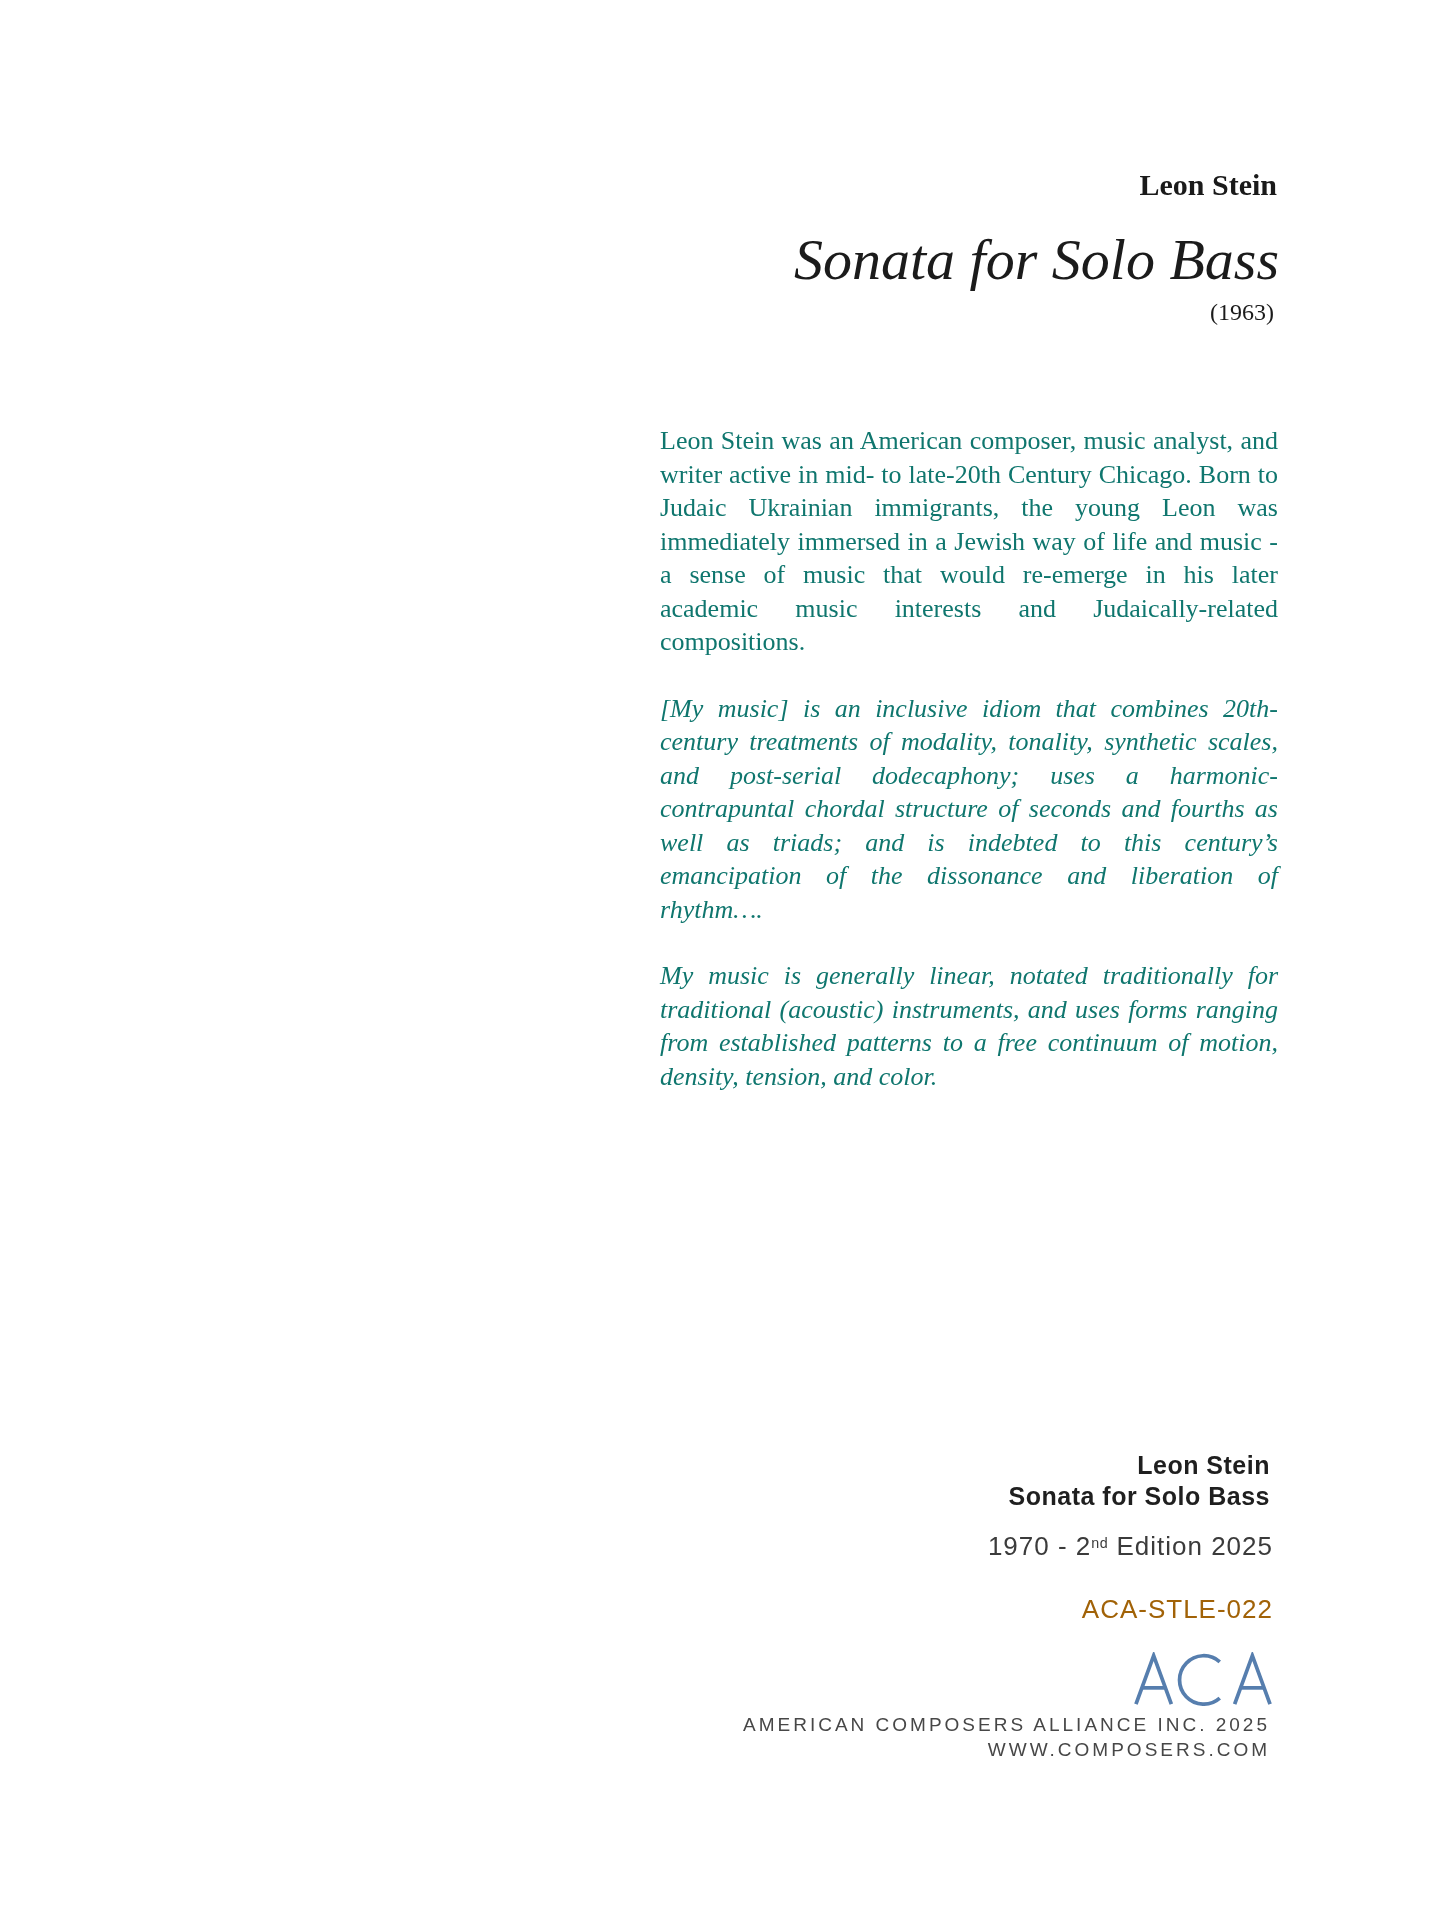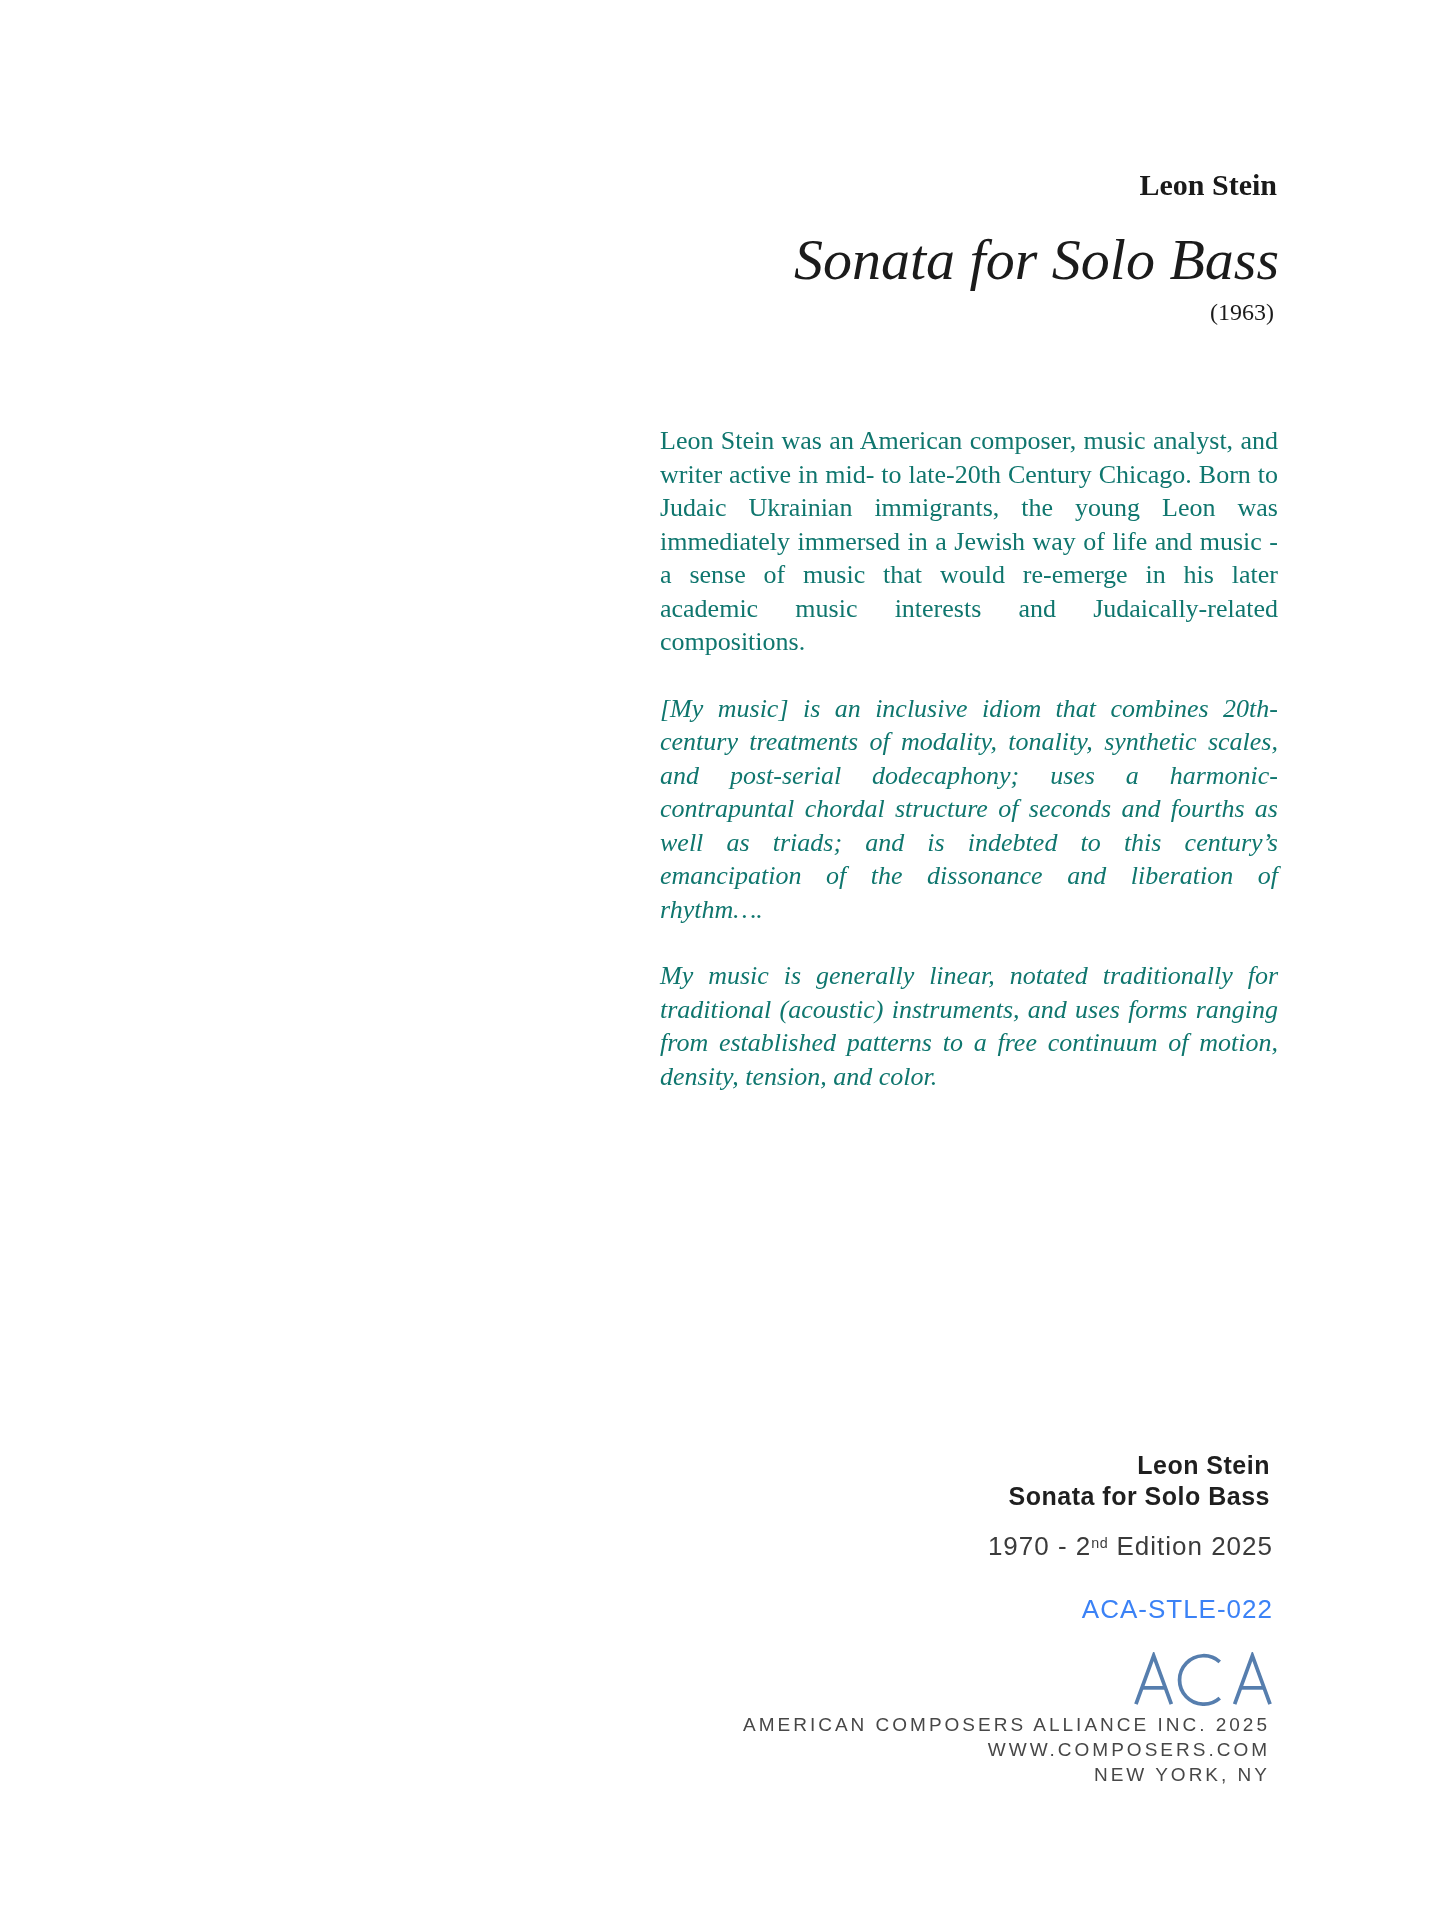--- a/index.html
+++ b/index.html
@@ -56,21 +56,21 @@
     font-family:"Liberation Sans", sans-serif;
     font-weight:normal; font-size:26px; color:#3b3b3b;
     letter-spacing:1px; white-space:nowrap;
   }
   .edition-line .sup {
     font-size:0.55em; vertical-align:0.5em; letter-spacing:0.5px;
   }
   .catalog-line {
     position:absolute; top:1594px; right:172px;
     font-family:"Liberation Sans", sans-serif;
-    font-weight:normal; font-size:26px; color:#3b82f6;
+    font-weight:normal; font-size:26px; color:#a16207;
     letter-spacing:1px; white-space:nowrap;
   }
   .logo-wrap {
     position:absolute; top:1652px; right:172px;
     width:140px; height:54px;
   }
   .publisher-block {
     position:absolute; top:1712px; right:175px;
     text-align:right;
     font-family:"Liberation Sans", sans-serif;
@@ -116,16 +116,15 @@
       <path d="M93,10.5 A26,26 0 1 0 93,49.5"></path>
 
       <path d="M109,56 L128,4 L147,56"></path>
       <path d="M116.5,38.5 L139.5,38.5"></path>
     </svg>
   </div>
 
   <div class="publisher-block">
     <div>AMERICAN COMPOSERS ALLIANCE INC. 2025</div>
     <div>WWW.COMPOSERS.COM</div>
-    <div>NEW YORK, NY</div>
   </div>
 
 </div>
 
 </body></html>

